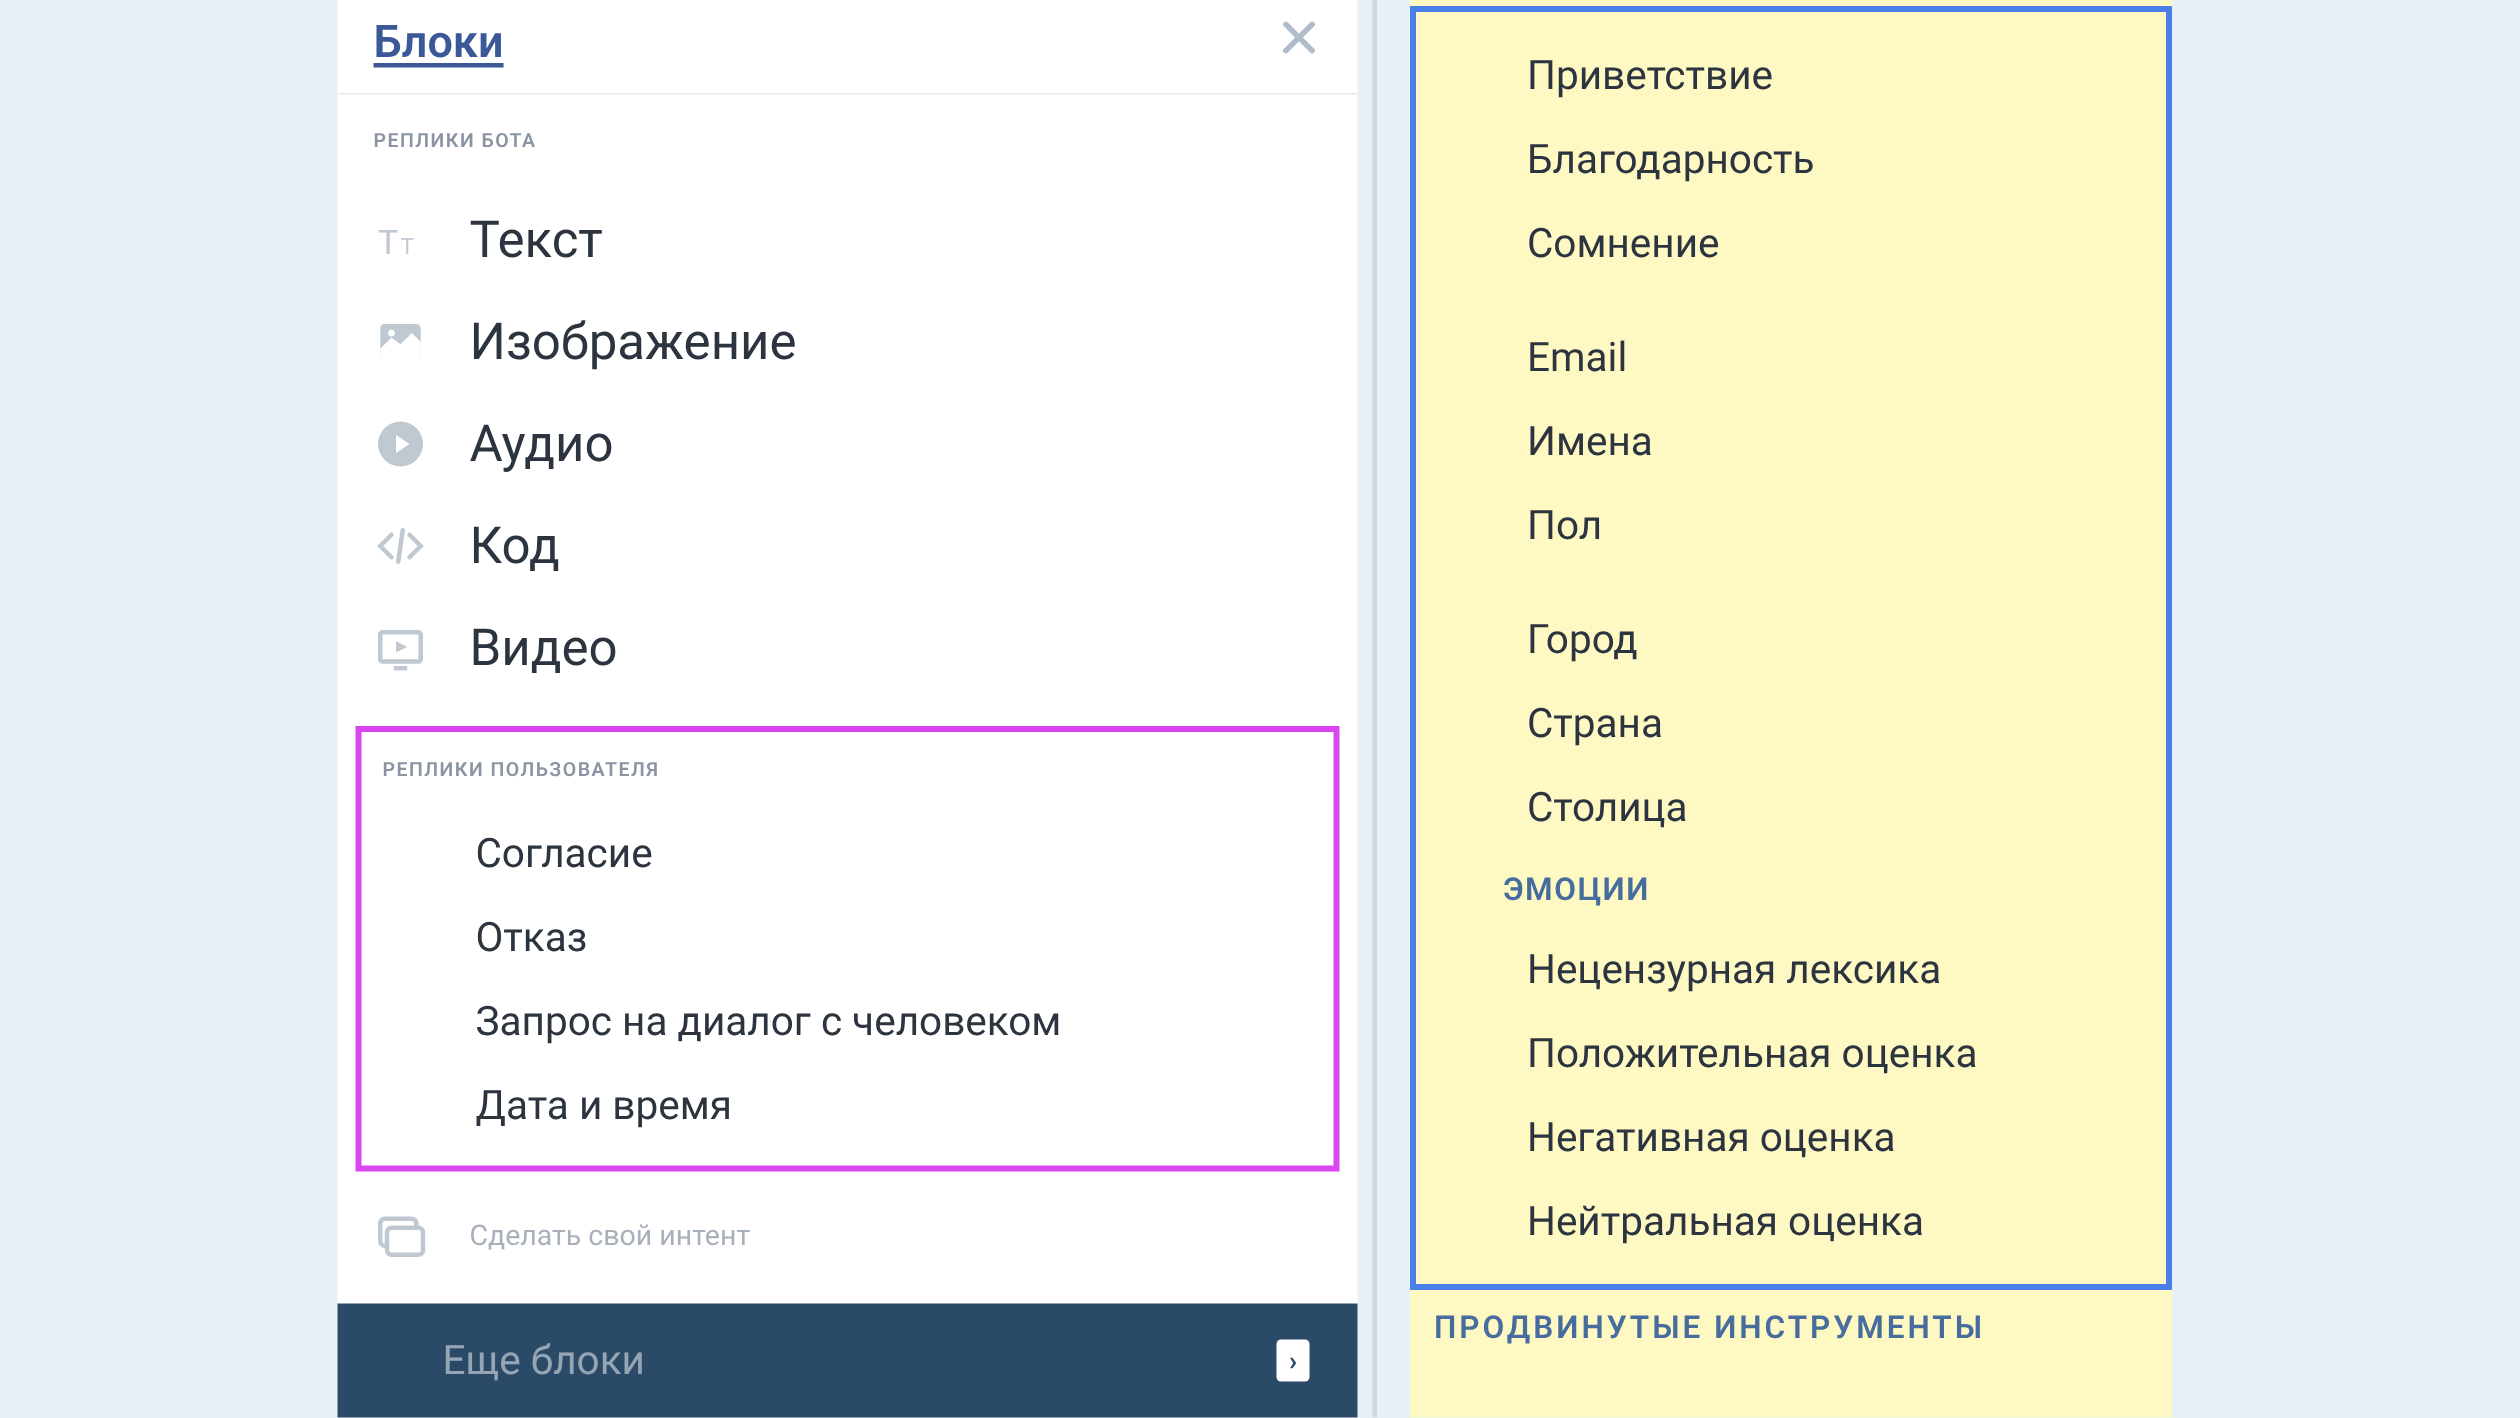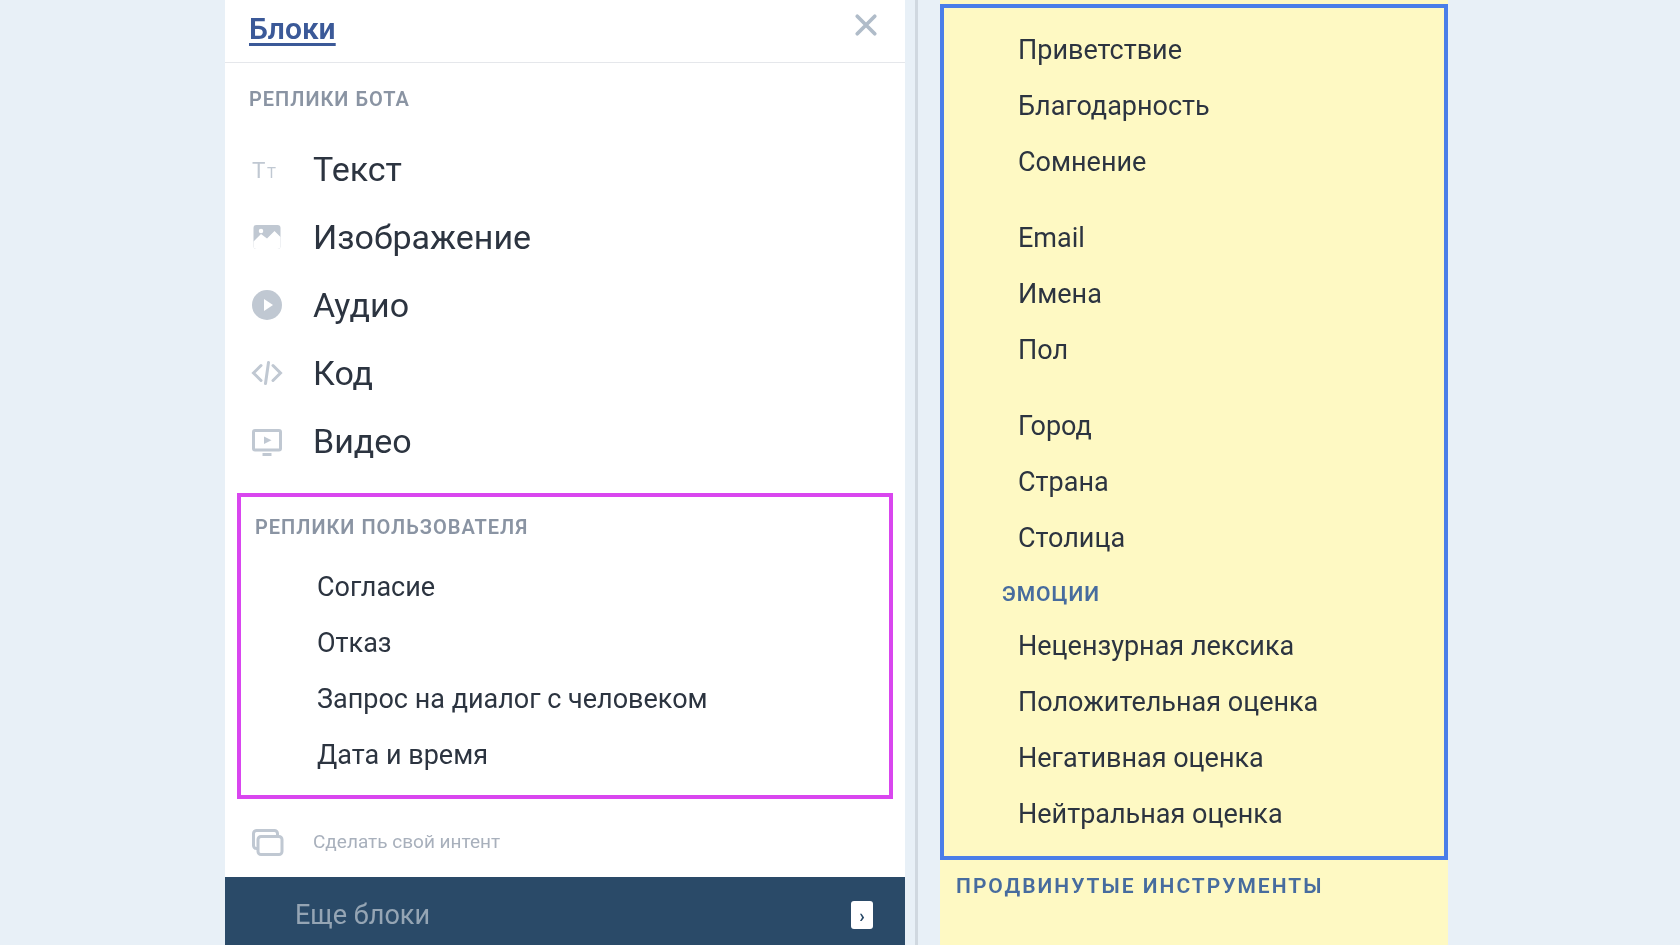--- a/index.html
+++ b/index.html
@@ -44,21 +44,21 @@
       font-size: 36px;
       font-weight: 300;
       line-height: 1;
       cursor: pointer;
     }
     .section {
       padding: 24px 24px 12px 24px;
     }
     .section-header {
       color: #8a94a3;
-      font-size: 20px;
+      font-size: 13px;
       font-weight: 600;
       letter-spacing: 1px;
       text-transform: uppercase;
       margin-bottom: 24px;
     }
     .block-item {
       display: flex;
       align-items: center;
       gap: 28px;
       padding: 14px 0;

